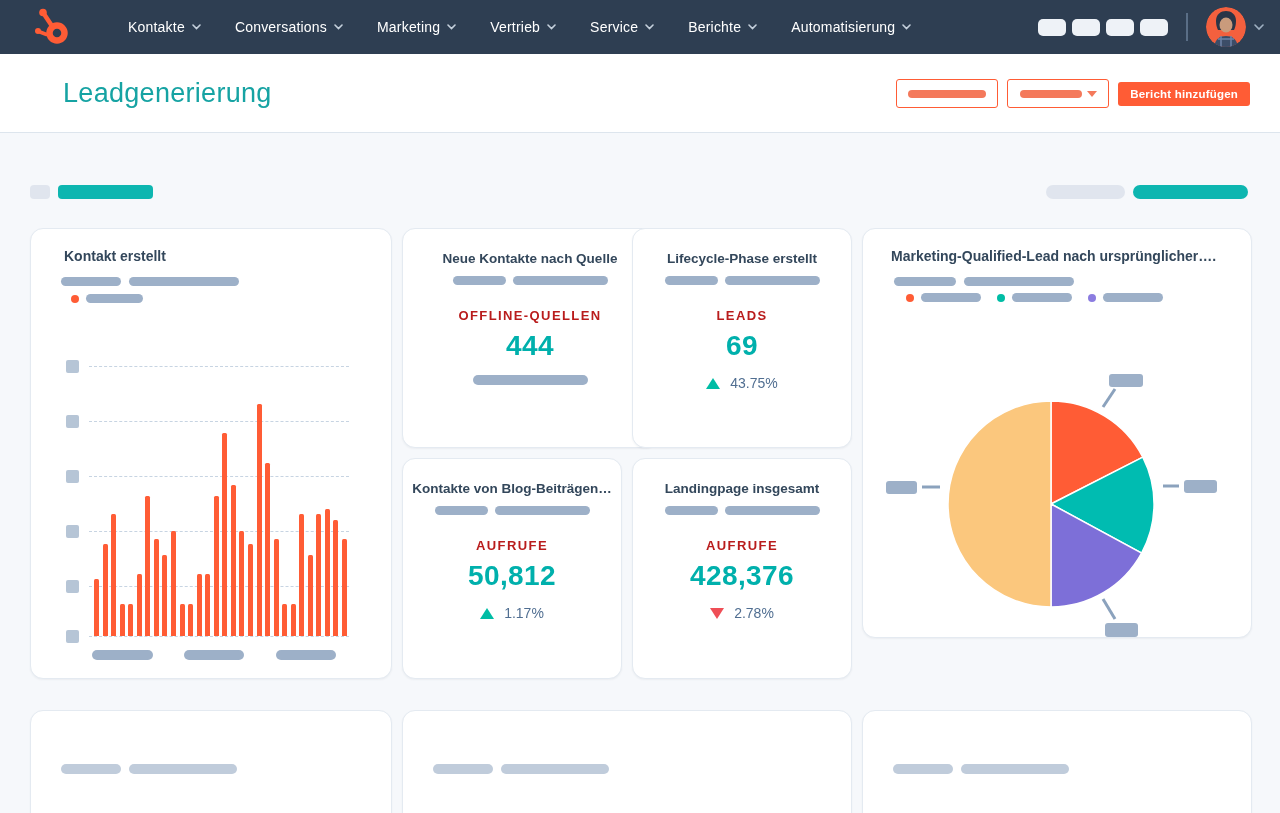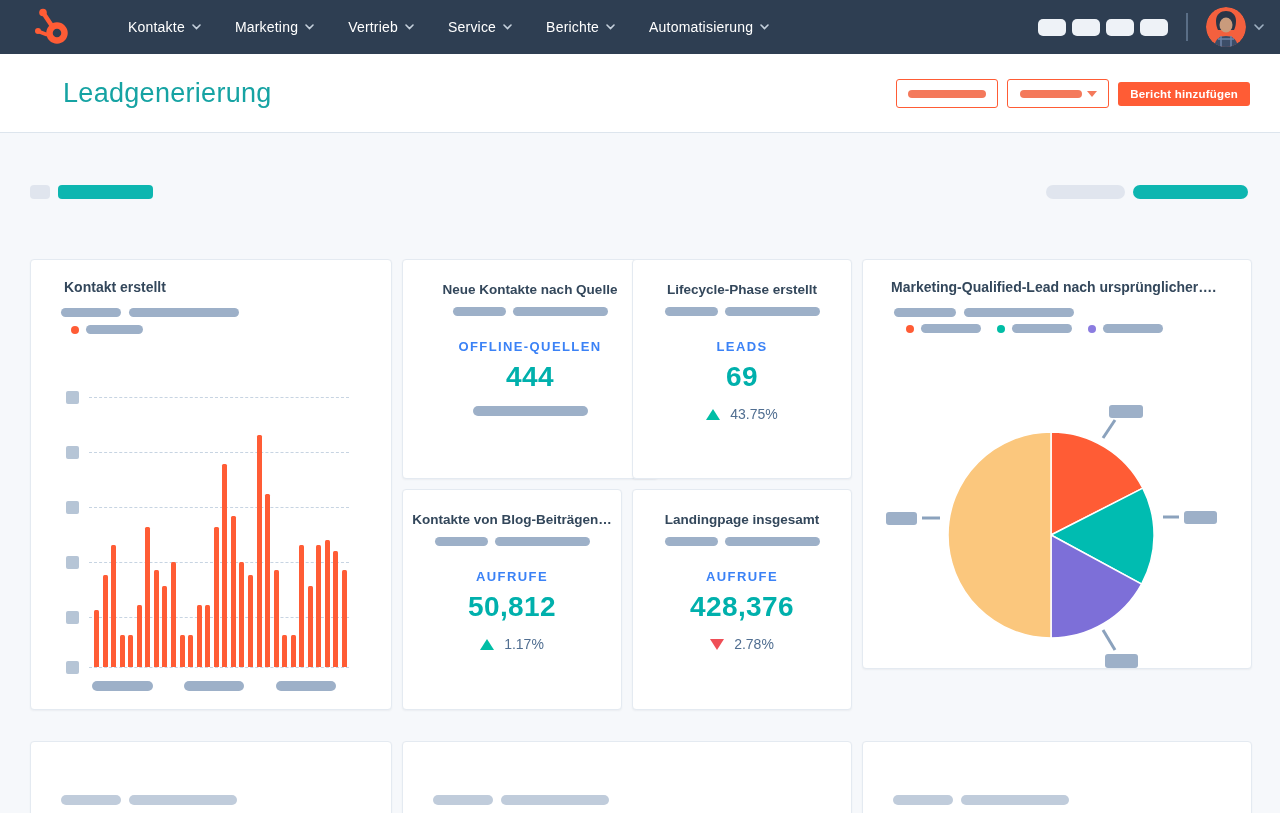--- a/index.html
+++ b/index.html
@@ -29,39 +29,39 @@
   
   .filter-left { position:absolute; top:185px; left:30px; display:flex; gap:8px; }
   .filter-right { position:absolute; top:185px; right:32px; display:flex; gap:8px; }
   .pill { height:14px; border-radius:4px; }
   .pill.gray-sq { width:20px; background:#e0e5ee; }
   .pill.teal-l { width:95px; background:#0db6b0; }
   .pill.gray-r { width:79px; background:#e0e5ee; border-radius:7px; }
   .pill.teal-r { width:115px; background:#0db6b0; border-radius:7px; }
 
   
-  .card { position:absolute; background:#ffffff; border:1px solid #e4eaf1; border-radius:4px; box-shadow:0 1px 2px rgba(45,62,80,.06);margin-top:31px; }
+  .card { position:absolute; background:#ffffff; border:1px solid #e4eaf1; border-radius:13px; box-shadow:0 1px 2px rgba(45,62,80,.06); }
   .ph { display:inline-block; height:9px; border-radius:4.5px; background:#9db0c8; }
   .card-title-left { position:absolute; left:33px; top:19px; font-size:14px; font-weight:600; color:#33475b; }
   .sub-row { position:absolute; top:48px; left:30px; display:flex; gap:8px; }
   .legend-row { position:absolute; display:flex; align-items:center; gap:7px; }
   .dot { width:8px; height:8px; border-radius:50%; flex:0 0 auto; }
 
   
   .gridline { position:absolute; left:58px; width:260px; height:0; border-top:1px dashed #c7d4e2; }
   .ytick { position:absolute; left:35px; width:13px; height:13px; background:#b6c5d6; border-radius:2px; }
   .vbar { position:absolute; width:5px; border-radius:1.5px 1.5px 0 0; }
   .xlabel { position:absolute; top:421px; height:10px; border-radius:5px; background:#9db0c8; }
 
   
   .stat-card { text-align:center; }
   .stat-title { margin-top:22px; font-size:13.5px; font-weight:600; color:#33475b; }
   .stat-sub { margin-top:10px; display:flex; justify-content:center; gap:7px; }
   .stat-sub .s1 { width:53px; } .stat-sub .s2 { width:95px; }
-  .metric-label { margin-top:23px; font-size:13px; font-weight:600; letter-spacing:1.4px; color:#3b82f6; }
+  .metric-label { margin-top:23px; font-size:13px; font-weight:600; letter-spacing:1.4px; color:#b91c1c; }
   .metric-value { margin-top:7px; font-size:28px; font-weight:700; letter-spacing:.4px; color:#00b0ac; }
   .stat-footer { margin-top:13px; display:flex; justify-content:center; align-items:center; gap:10px; }
   .footer-bar { width:115px; height:10px; border-radius:5px; background:#9db0c8; display:inline-block; }
   .tri { width:0; height:0; border-left:7px solid transparent; border-right:7px solid transparent; }
   .tri.up { border-bottom:11px solid #00bda5; }
   .tri.down { border-top:11px solid #ef4e56; }
   .delta-text { font-size:14px; color:#506e91; }
 
   
   .pie-svg { position:absolute; left:0; top:130px; }
@@ -82,20 +82,26 @@
         <circle cx="24" cy="26" r="7.5" fill="none" stroke="#ff5c35" stroke-width="6.5"></circle>
         <line x1="19" y1="19" x2="11" y2="7" stroke="#ff5c35" stroke-width="4.5" stroke-linecap="round"></line>
         <circle cx="10" cy="5.5" r="3.8" fill="#ff5c35"></circle>
         <line x1="13.5" y1="27.5" x2="7" y2="25" stroke="#ff5c35" stroke-width="3.5" stroke-linecap="round"></line>
         <circle cx="5" cy="24" r="3" fill="#ff5c35"></circle>
       </svg>
     </div>
     <nav class="mainnav">
       <div class="nav-item">
         <span>Kontakte</span>
+        <svg width="9" height="6" viewBox="0 0 9 6">
+            <path d="M1 1l3.5 3.5L8 1" stroke="#c5d0dc" stroke-width="1.6" fill="none" stroke-linecap="round"></path>
+          </svg>
+      </div>
+      <div class="nav-item">
+        <span>Conversations</span>
         <svg width="9" height="6" viewBox="0 0 9 6">
             <path d="M1 1l3.5 3.5L8 1" stroke="#c5d0dc" stroke-width="1.6" fill="none" stroke-linecap="round"></path>
           </svg>
       </div>
       <div class="nav-item">
         <span>Marketing</span>
         <svg width="9" height="6" viewBox="0 0 9 6">
             <path d="M1 1l3.5 3.5L8 1" stroke="#c5d0dc" stroke-width="1.6" fill="none" stroke-linecap="round"></path>
           </svg>
       </div>

